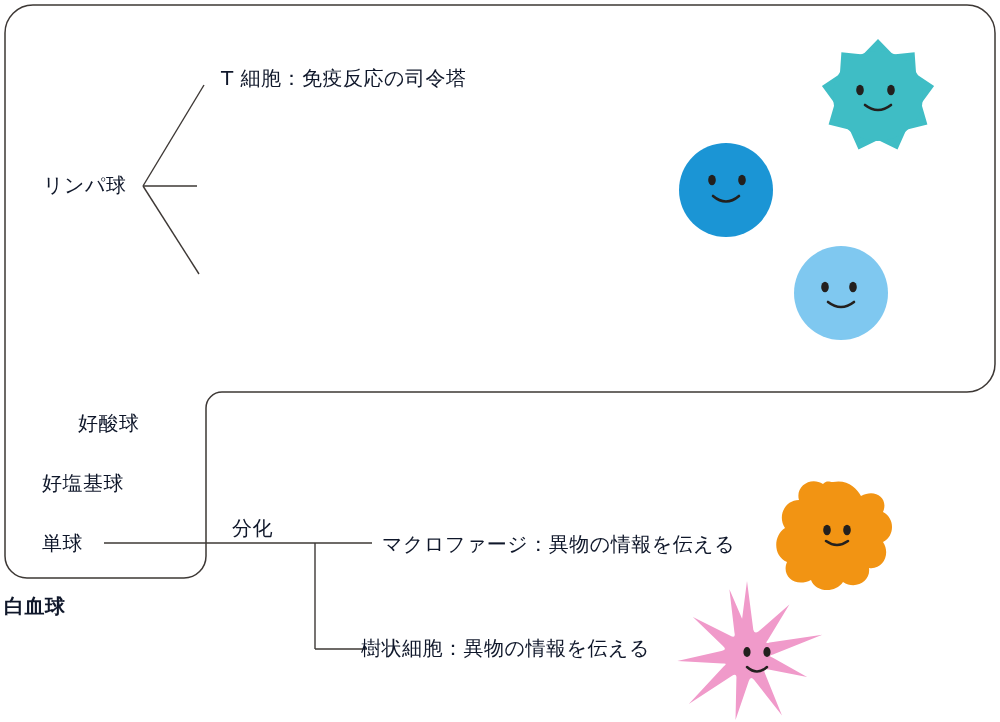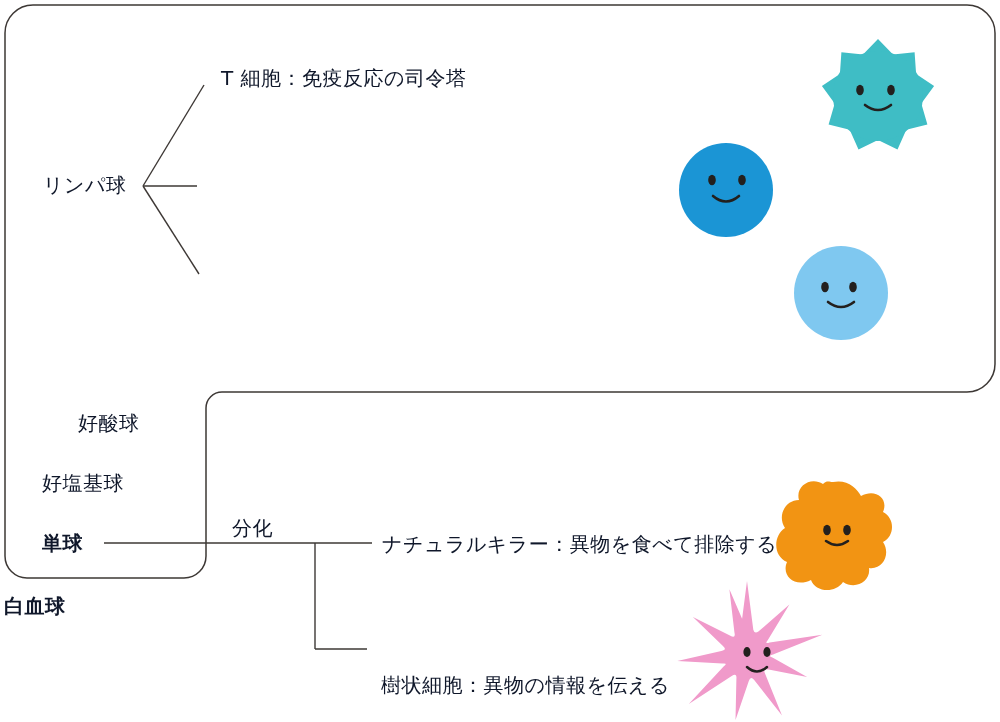--- a/index.html
+++ b/index.html
@@ -47,24 +47,24 @@
       <path d="M 104 543 H 372"></path>
       <path d="M 315 543 V 649"></path>
       <path d="M 315 649 H 367"></path>
     </g>
   </svg>
 
   <div class="lbl" style="left:43px;  top:174px;">リンパ球</div>
   <div class="lbl" style="left:221px; top:67px;">T 細胞：免疫反応の司令塔</div>
   <div class="lbl" style="left:42px;  top:412px;margin-left:36px;">好酸球</div>
   <div class="lbl" style="left:42px;  top:472px;">好塩基球</div>
-  <div class="lbl" style="left:42px;  top:532px;font-weight:bold;">単球</div>
+  <div class="lbl" style="left:42px;  top:532px;">単球</div>
   <div class="lbl" style="left:232px; top:517px;">分化</div>
-  <div class="lbl" style="left:382px; top:533px;">ナチュラルキラー：異物を食べて排除する</div>
-  <div class="lbl" style="left:381px; top:637px;margin-top:37px;">樹状細胞：異物の情報を伝える</div>
+  <div class="lbl" style="left:382px; top:533px;">マクロファージ：異物の情報を伝える</div>
+  <div class="lbl" style="left:361px; top:637px;">樹状細胞：異物の情報を伝える</div>
   <div class="lbl" style="left:4px;   top:595px;font-weight:bold;">白血球</div>
 
   <svg class="cell" style="left:818px; top:36px;" width="120" height="120" viewBox="-60 -60 120 120">
     <g fill="#3fbdc5">
       <polygon points="
         0,-57 15,-41.4 36.6,-43.7 38.1,-22 56.1,-9.9 43.3,7.6 49.4,28.5 28.3,33.7
         19.5,53.6 0,44 -19.5,53.6 -28.3,33.7 -49.4,28.5 -43.3,7.6 -56.1,-9.9
         -38.1,-22 -36.6,-43.7 -15,-41.4"></polygon>
       <circle cx="0" cy="0" r="45"></circle>
     </g>

